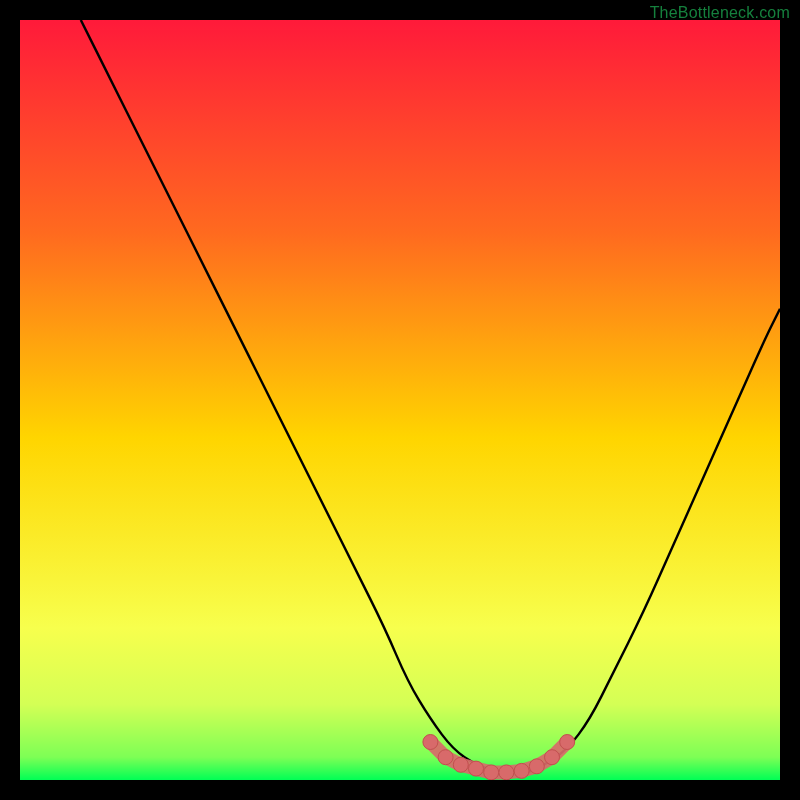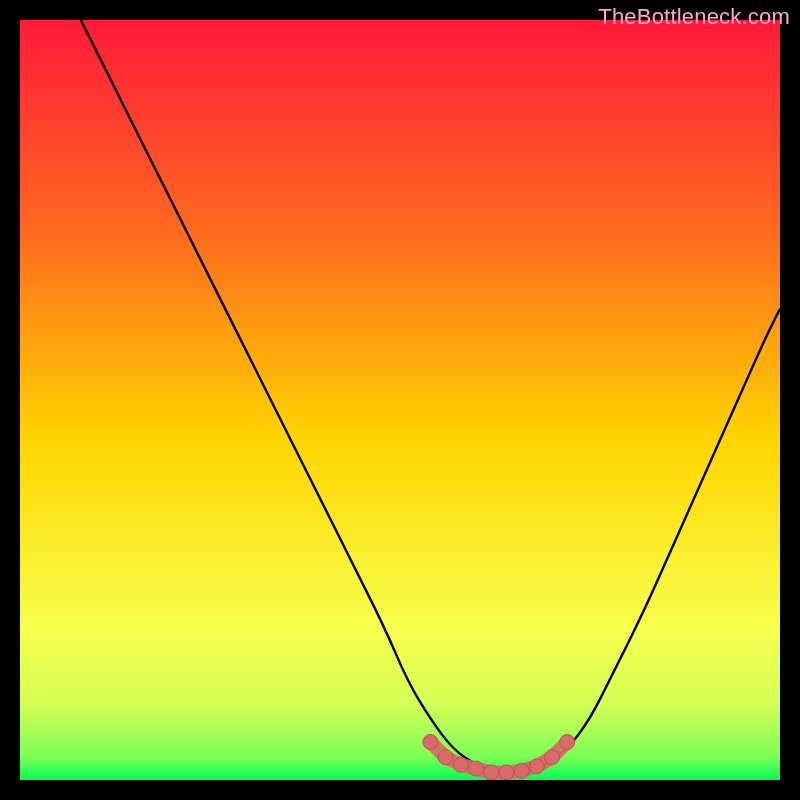--- a/index.html
+++ b/index.html
@@ -14,22 +14,22 @@
   .frame {
     position: relative;
     width: 800px;
     height: 800px;
     background: #000;
   }
   .watermark {
     position: absolute;
     top: 4px;
     right: 10px;
-    color: #f9a8d4;
-    font-size: 22px;
+    color: #15803d;
+    font-size: 16px;
     font-weight: 500;
     z-index: 5;
     letter-spacing: 0.2px;
   }
   .plot-area {
     position: absolute;
     left: 20px;
     top: 20px;
     width: 760px;
     height: 760px;

